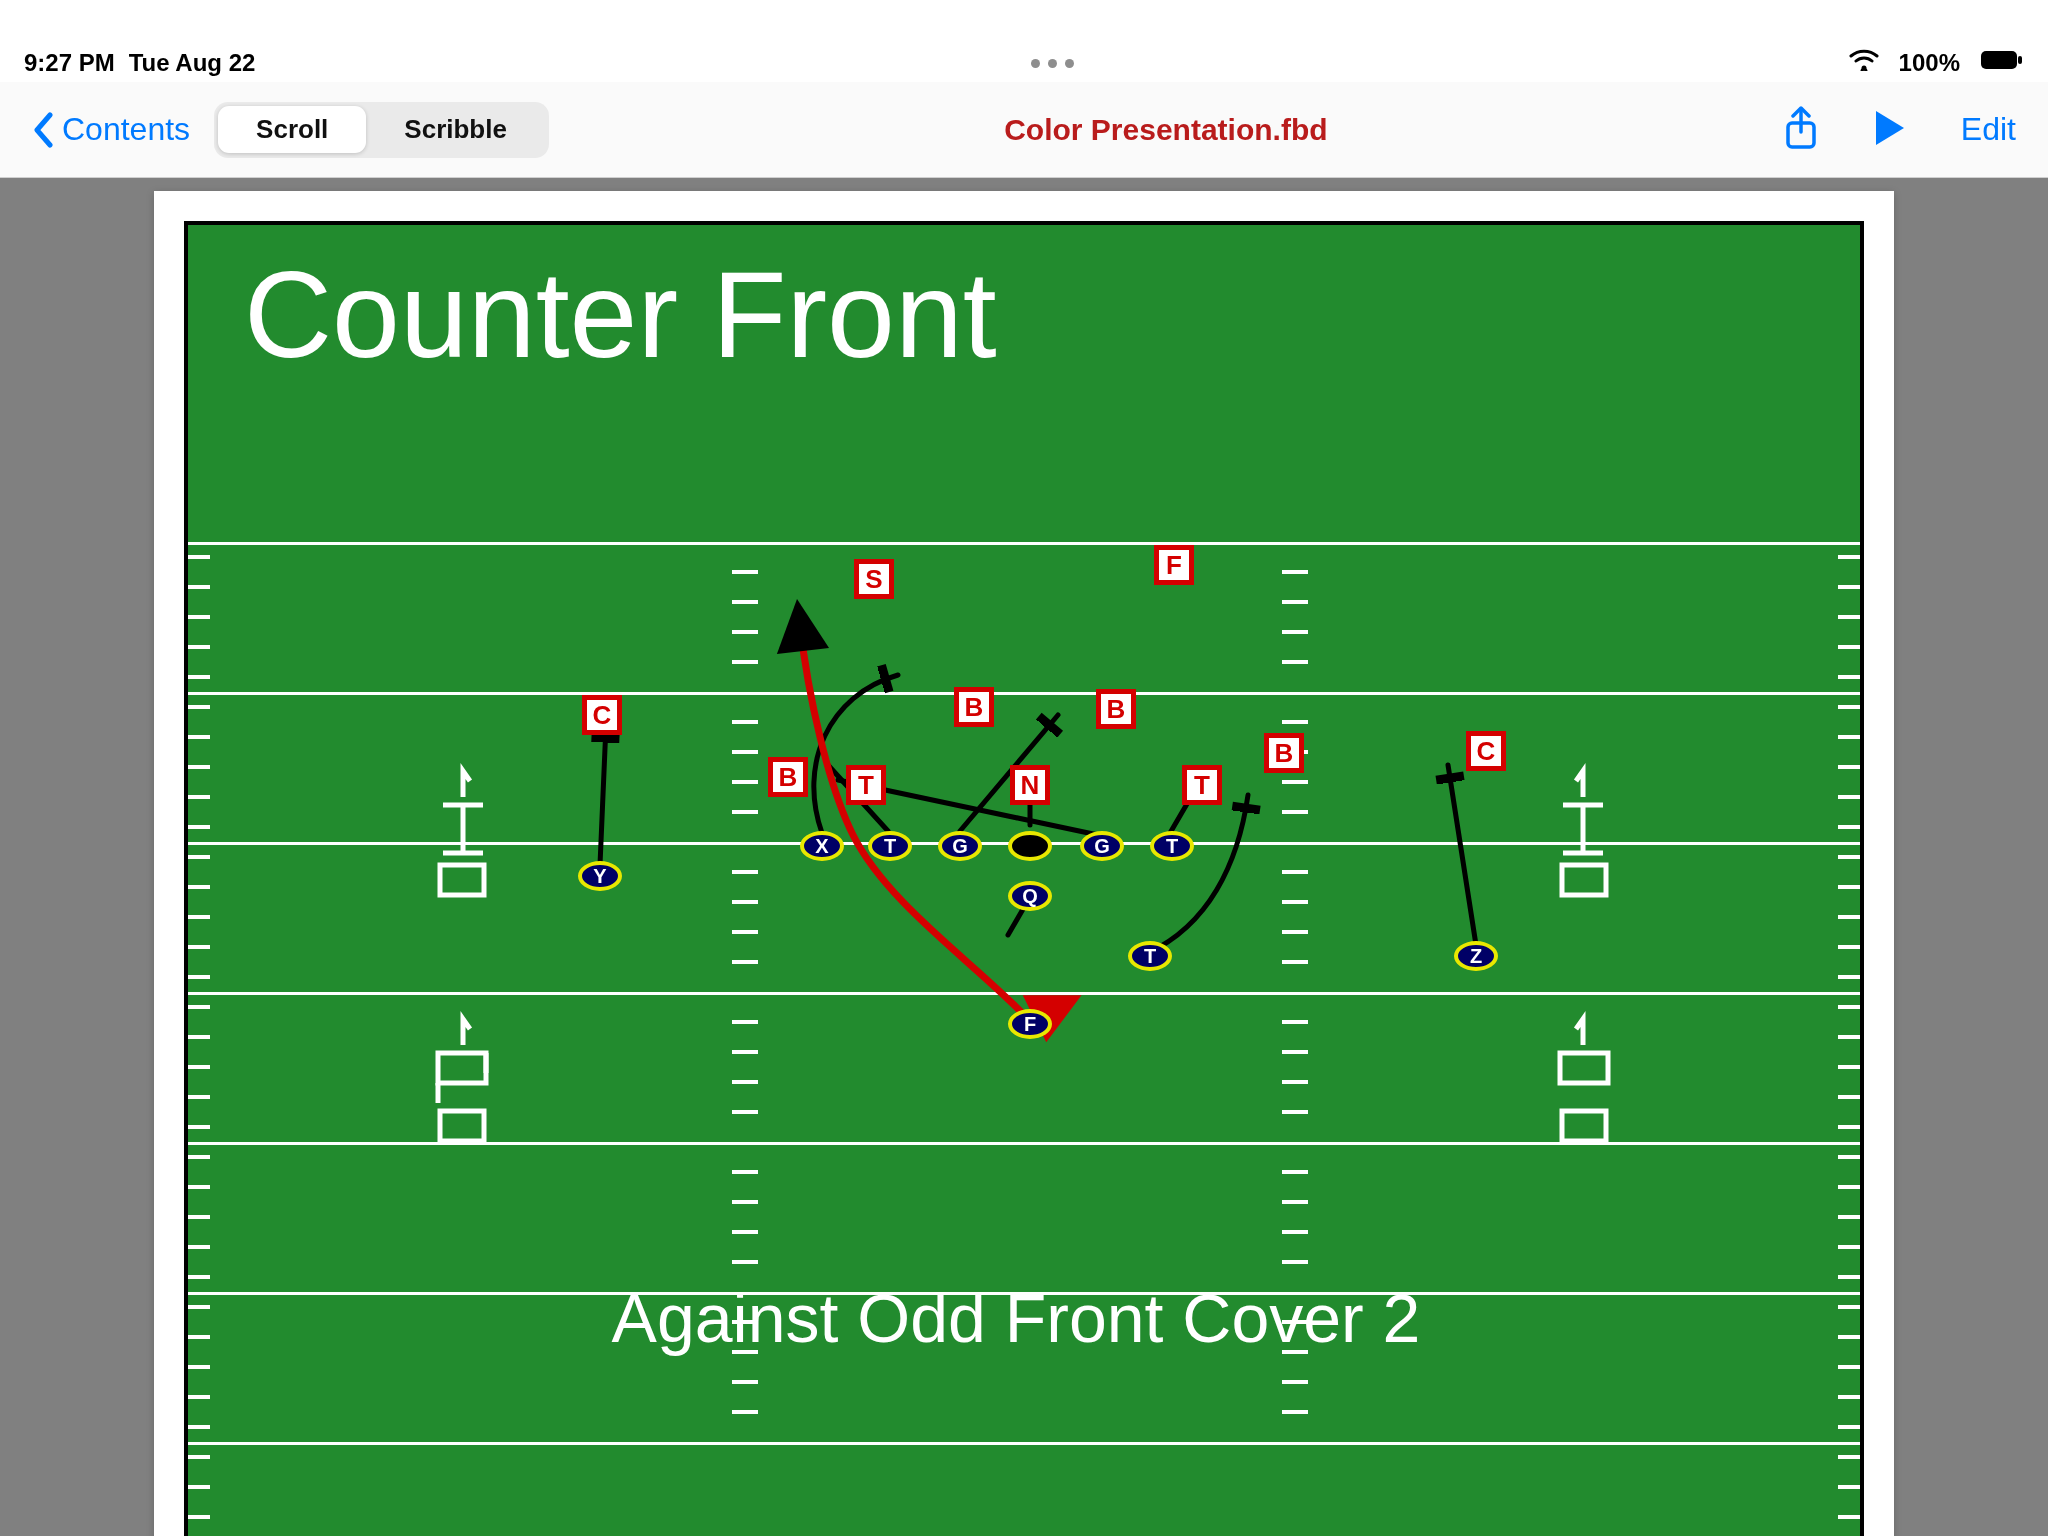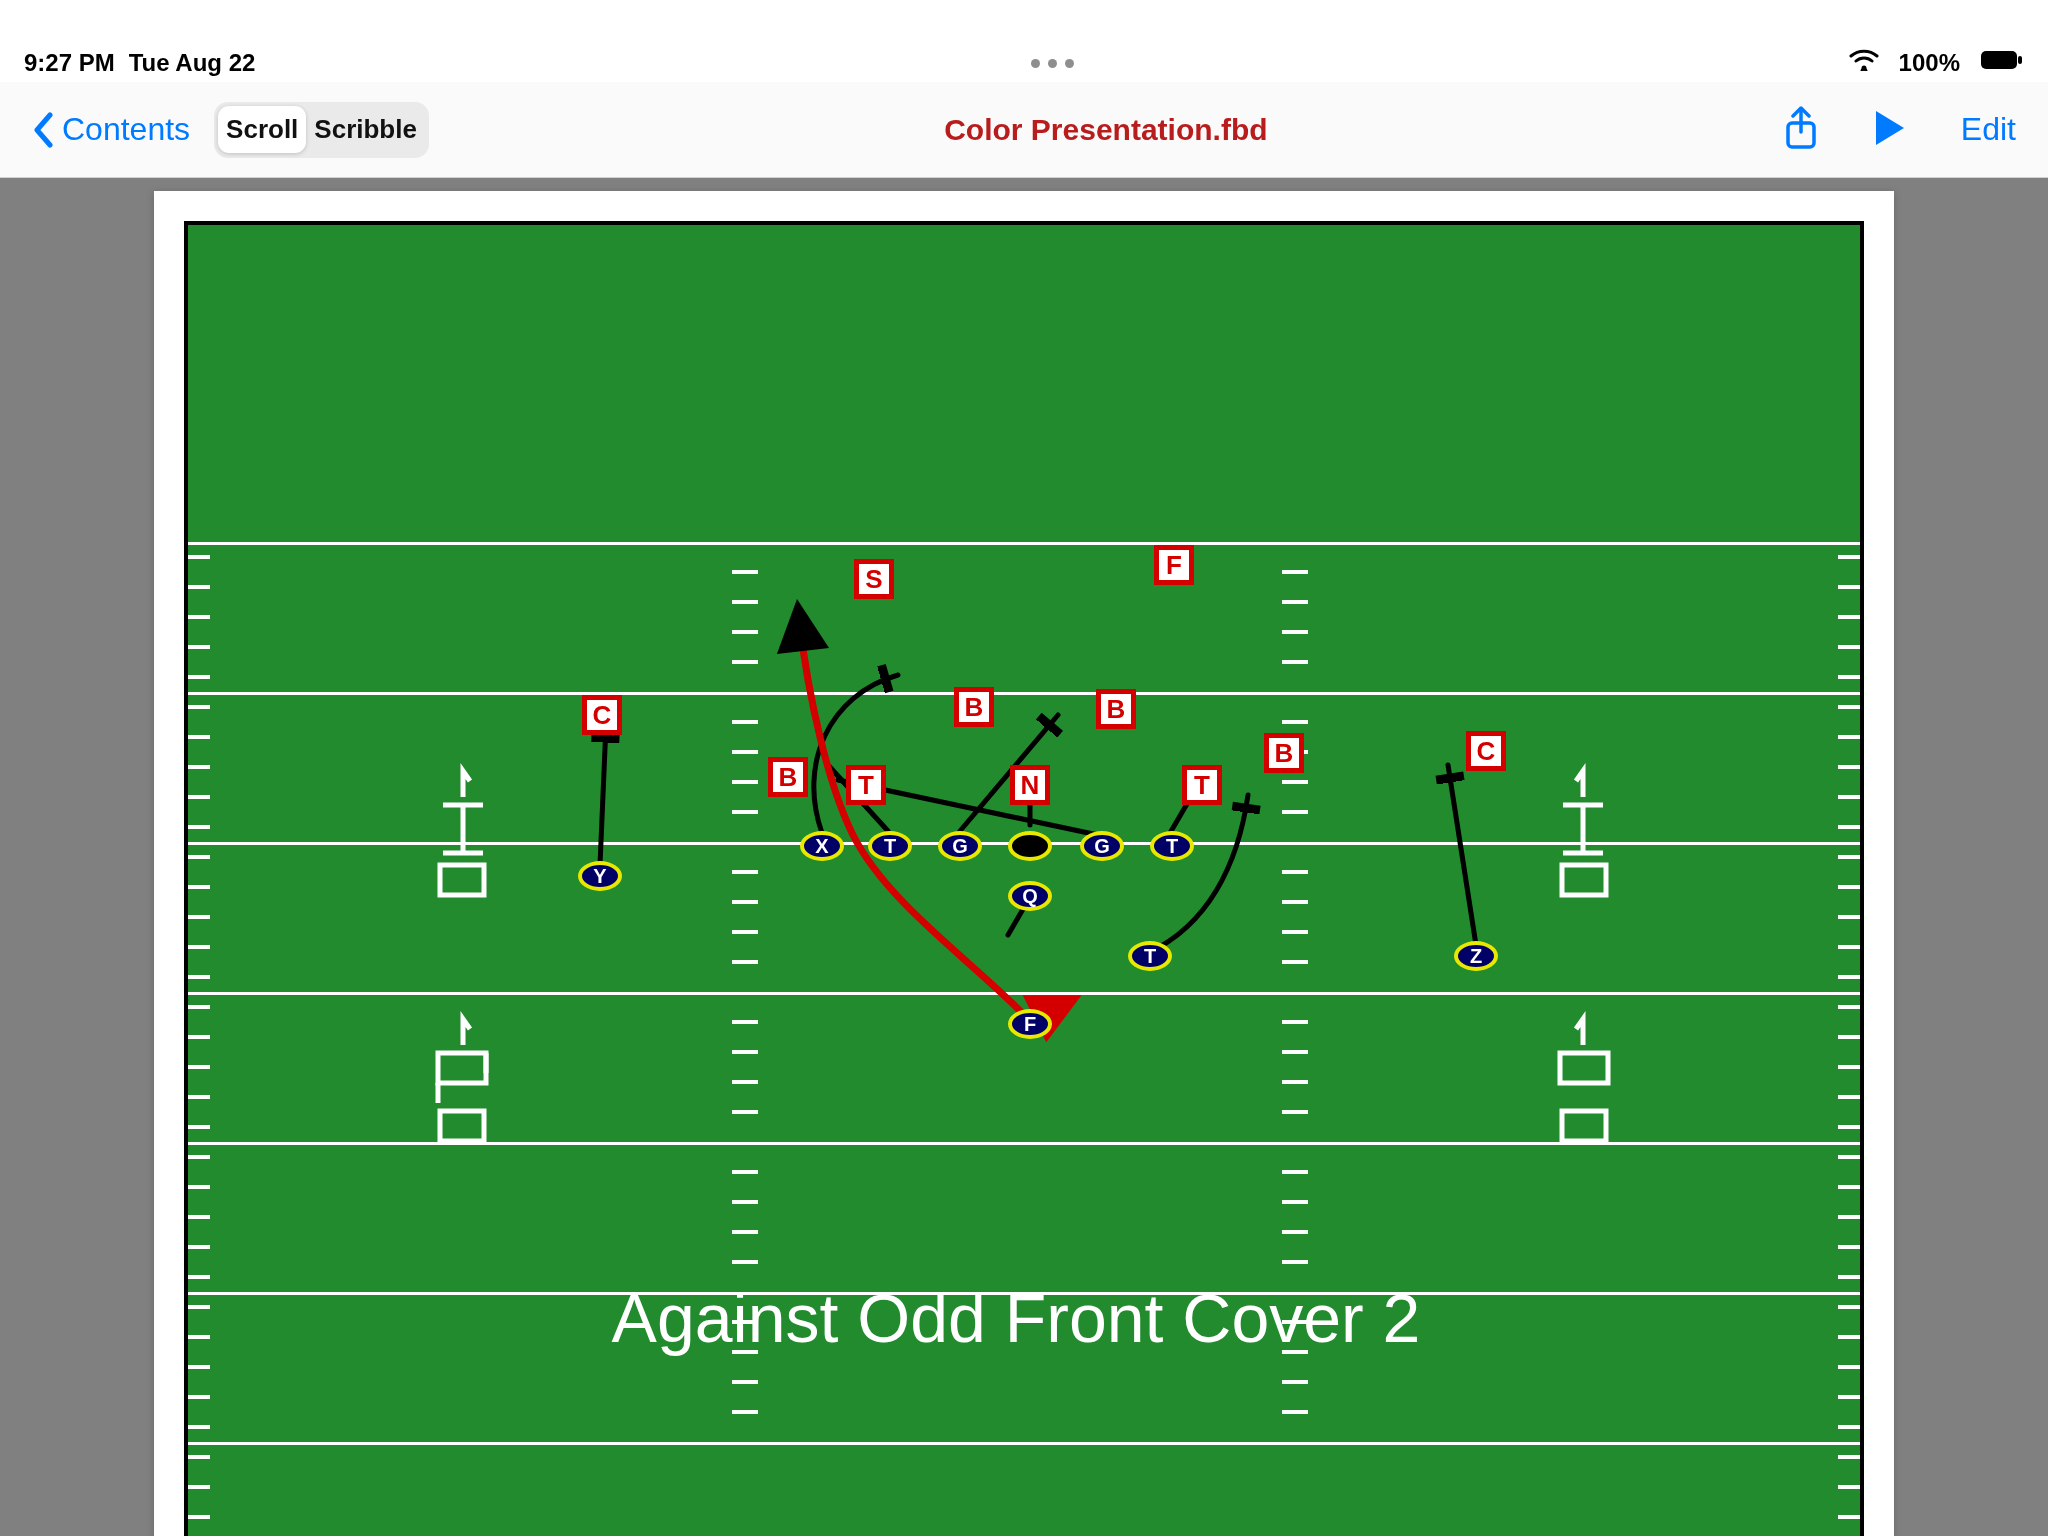--- a/index.html
+++ b/index.html
@@ -53,21 +53,21 @@
   }
   .segmented {
     display: flex;
     background: #eaeaea;
     border-radius: 14px;
     padding: 4px;
     height: 56px;
     align-items: center;
   }
   .segmented .seg {
-    padding: 8px 8px;
+    padding: 8px 38px;
     font-size: 26px;
     font-weight: 600;
     border-radius: 11px;
     color: #111;
     cursor: pointer;
   }
   .segmented .seg.active {
     background: #fff;
     box-shadow: 0 1px 4px rgba(0,0,0,0.18);
   }
@@ -224,20 +224,21 @@
       </svg>
     </span>
     <span class="nav-edit">Edit</span>
   </div>
 </div>
 
 <div class="content-bg">
   <div class="paper">
     <div class="field">
 
+      <div class="field-title">Counter Front</div>
       <div class="field-subtitle">Against Odd Front Cover 2</div>
 
       <div class="yard-line" style="top:317px"></div>
       <div class="yard-line" style="top:467px"></div>
       <div class="yard-line" style="top:617px"></div>
       <div class="yard-line" style="top:767px"></div>
       <div class="yard-line" style="top:917px"></div>
       <div class="yard-line" style="top:1067px"></div>
       <div class="yard-line" style="top:1217px"></div>
 

